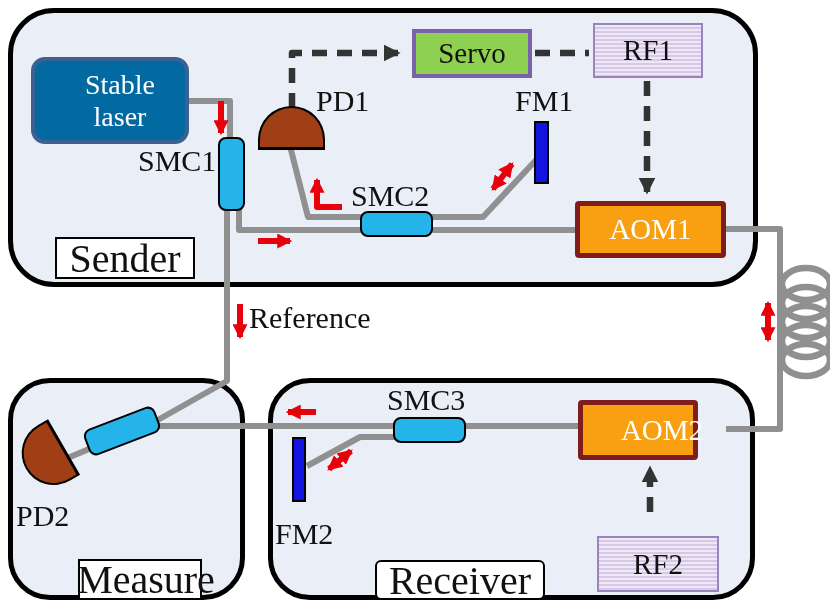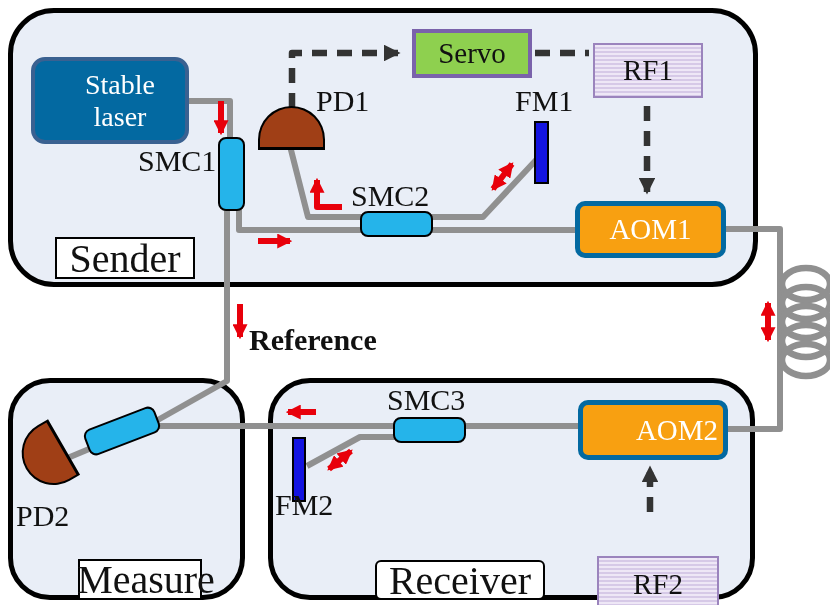--- a/index.html
+++ b/index.html
@@ -20,27 +20,27 @@
   #collimator{left:84px;top:417px;width:76px;height:28px;transform:rotate(-21deg);}
   .dome{background:#a03f16;border:2.5px solid #000;border-radius:36px 36px 0 0;border-bottom-width:3px;}
   #pd1{left:258px;top:106px;width:67px;height:44px;}
   #pd2{left:13px;top:436px;width:64px;height:44px;transform:rotate(-120deg);}
   .fm{background:#1414e0;border:2px solid #000;}
   #fm1{left:534px;top:121px;width:15px;height:63px;}
   #fm2{left:292px;top:437px;width:14px;height:65px;}
   .servo{left:412px;top:29px;width:120px;height:49px;background:#8ed04f;border:4px solid #7a62ab;
          display:flex;align-items:center;justify-content:center;font-size:29px;}
   .rf{background:repeating-linear-gradient(to bottom,#eee7f6 0px,#eee7f6 2px,#d6c9e7 2px,#d6c9e7 4px);
-      border:2.5px solid #9b84bd;display:flex;align-items:center;justify-content:center;font-size:29px;margin-top:20px;}
+      border:2.5px solid #9b84bd;display:flex;align-items:center;justify-content:center;font-size:29px;}
   #rf1{left:593px;top:23px;width:110px;height:55px;}
   #rf2{left:597px;top:536px;width:122px;height:56px;}
-  .aom{background:#f8a011;border:5px solid #0369a1;border-radius:10px;display:flex;align-items:center;
+  .aom{background:#f8a011;border:5px solid #7f1d1d;border-radius:4px;display:flex;align-items:center;
        justify-content:center;color:#fff;font-size:29px;}
   #aom1{left:575px;top:201px;width:151px;height:57px;}
-  #aom2{left:578px;top:400px;width:150px;height:60px;padding-left:48px;}
+  #aom2{left:578px;top:400px;width:120px;height:60px;padding-left:48px;}
   
   .lbl{font-size:30px;white-space:nowrap;}
   .plate{background:#fff;border:2.5px solid #000;display:flex;align-items:center;justify-content:center;
          font-size:40px;}
   #plate-sender{left:55px;top:237px;width:140px;height:42px;}
   #plate-measure{left:78px;top:559px;width:124px;height:41px;padding-left:12px;}
   #plate-receiver{left:375px;top:560px;width:170px;height:40px;border-radius:6px;}
 </style>
 </head>
 <body>
@@ -114,20 +114,20 @@
   <div class="comp rf" id="rf2">RF2</div>
   <div class="comp aom" id="aom1">AOM1</div>
   <div class="comp aom" id="aom2">AOM2</div>
 
   <div class="lbl" style="left:138px;top:144px;">SMC1</div>
   <div class="lbl" style="left:351px;top:179px;">SMC2</div>
   <div class="lbl" style="left:387px;top:383px;">SMC3</div>
   <div class="lbl" style="left:316px;top:84px;">PD1</div>
   <div class="lbl" style="left:16px;top:499px;">PD2</div>
   <div class="lbl" style="left:515px;top:84px;">FM1</div>
-  <div class="lbl" style="left:275px;top:488px;">FM2</div>
-  <div class="lbl" style="left:249px;top:323px;font-weight:bold;">Reference</div>
+  <div class="lbl" style="left:275px;top:517px;">FM2</div>
+  <div class="lbl" style="left:249px;top:301px;">Reference</div>
 
   <div class="plate" id="plate-sender">Sender</div>
   <div class="plate" id="plate-measure">Measure</div>
   <div class="plate" id="plate-receiver">Receiver</div>
 
 </div>
 
 </body></html>

